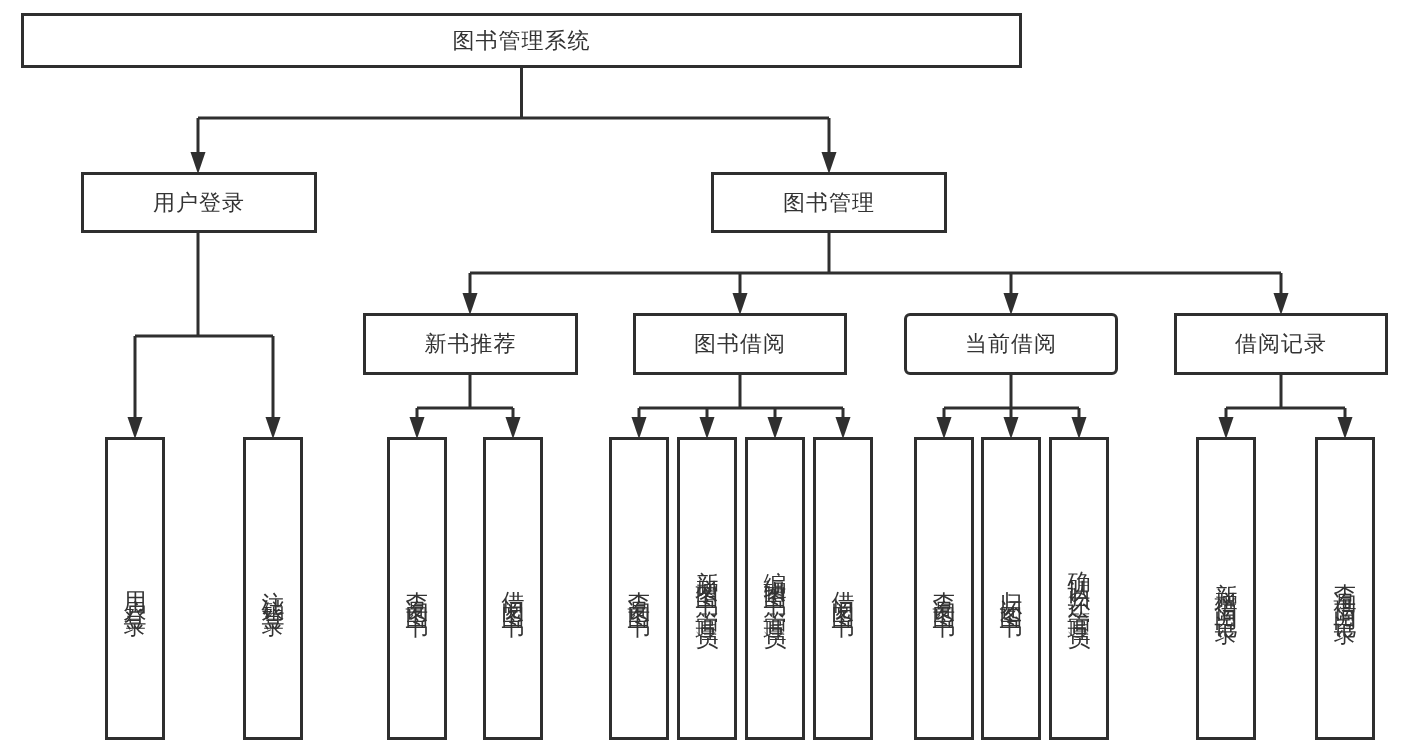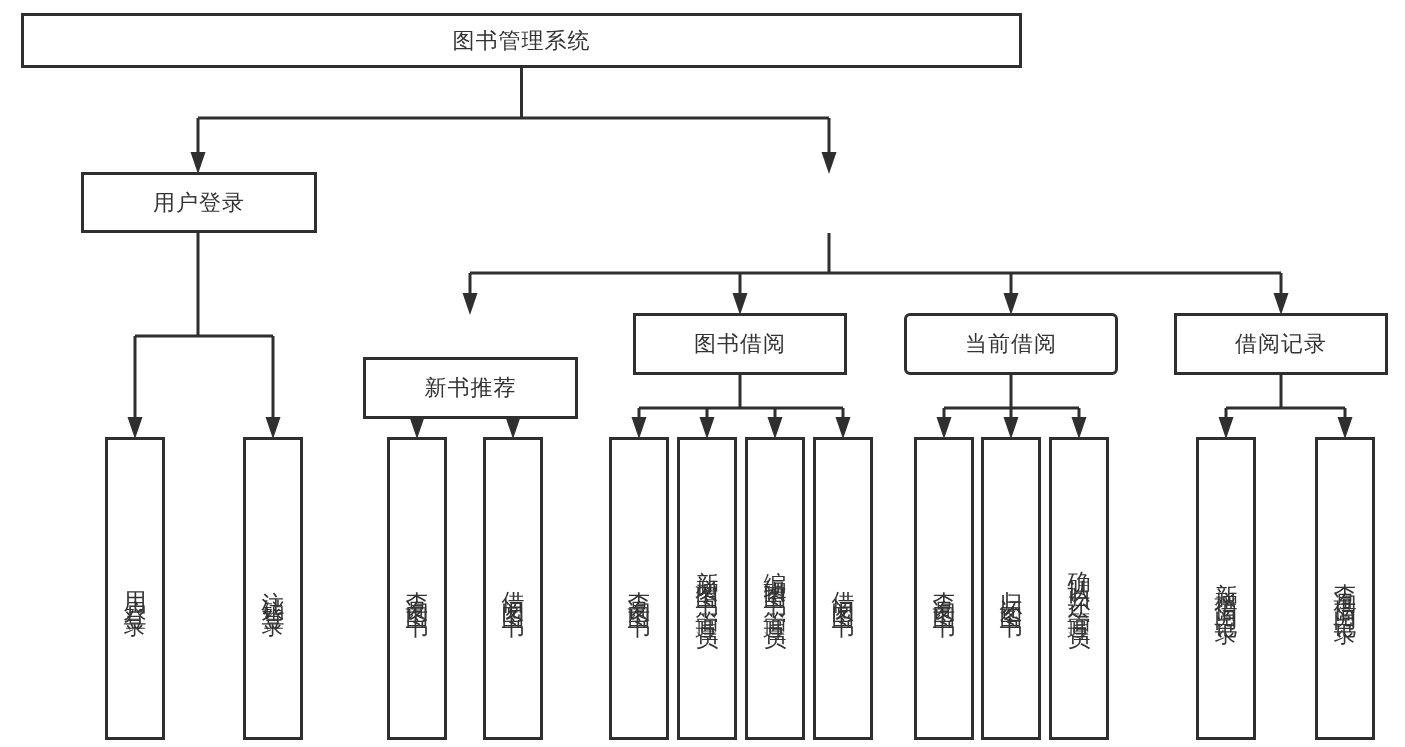--- a/index.html
+++ b/index.html
@@ -113,22 +113,25 @@
       <polygon points="1337.5,417 1352.5,417 1345,439" fill="#2f2f2f"></polygon>
     </svg>
 
   <div class="node" style="left:21px; top:13px; width:1001px; height:55px;">
     <span>图书管理系统</span>
   </div>
 
   <div class="node" style="left:81px; top:172px; width:236px; height:61px;">
     <span>用户登录</span>
   </div>
+  <div class="node" style="left:711px; top:172px; width:236px; height:61px;">
+    <span>图书管理</span>
+  </div>
 
-  <div class="node" style="left:363px; top:313px; width:215px; height:62px;margin-top:44px;">
+  <div class="node" style="left:363px; top:313px; width:215px; height:62px;">
     <span>新书推荐</span>
   </div>
   <div class="node" style="left:633px; top:313px; width:214px; height:62px;">
     <span>图书借阅</span>
   </div>
   <div class="node" style="left:904px; top:313px; width:214px; height:62px;border-radius:6px;">
     <span>当前借阅</span>
   </div>
   <div class="node" style="left:1174px; top:313px; width:214px; height:62px;">
     <span>借阅记录</span>

